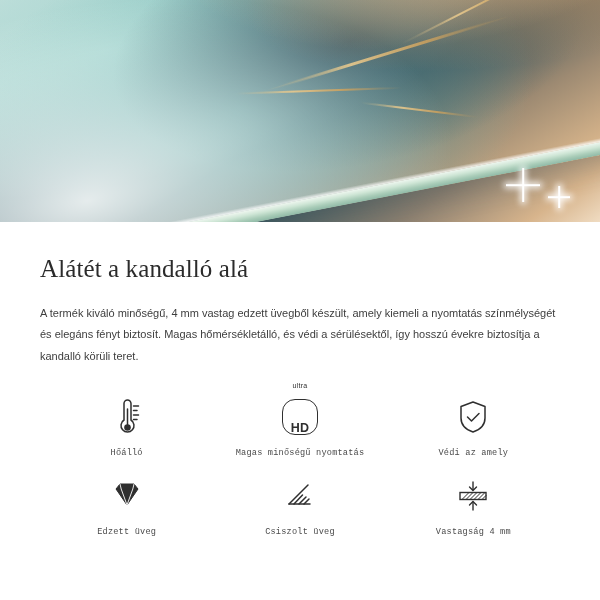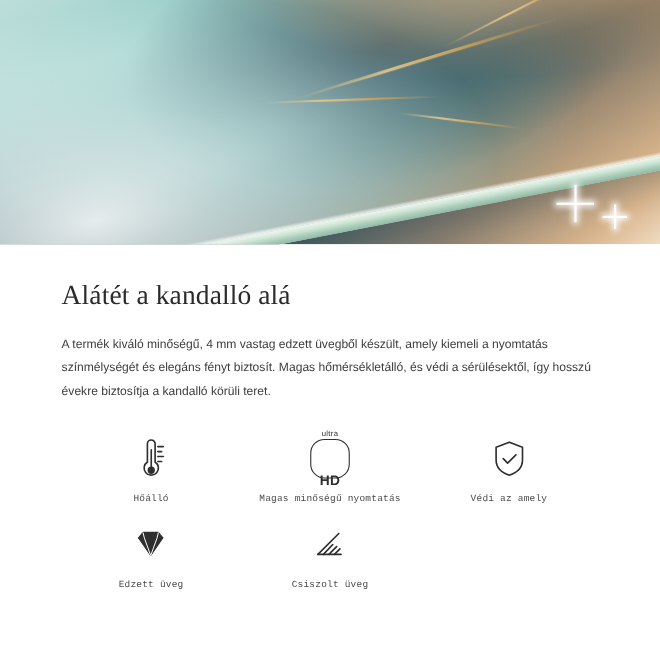--- a/index.html
+++ b/index.html
@@ -112,21 +112,21 @@
   .sparkle::before { width: 34px; height: 1.6px; }
   .sparkle::after  { width: 1.6px; height: 34px; }
   .sp1 { left: 506px; top: 168px; }
   .sp2 { left: 548px; top: 186px; width: 22px; height: 22px; }
   .sp2::before { width: 22px; }
   .sp2::after { height: 22px; }
 
   
   .content {
     position: relative;
-    padding: 0 56px;
+    padding: 0 40px;
     box-sizing: border-box;
     width: 600px;
   }
   .headline {
     margin: 30px 0 0 0;
     font-family: "Liberation Serif", serif;
     font-weight: 400;
     color: #2b2b2b;
     font-size: 25px;
     line-height: 1.32;
@@ -171,21 +171,21 @@
     font-family: Liberation Mono, monospace;
   }
   .ultra-hd {
     width: 34px;
     height: 34px;
     border: 1.4px solid #2f2f2f;
     border-radius: 13px;
     display: flex;
     flex-direction: column;
     align-items: center;
-    justify-content: center;
+    justify-content: flex-end;
     line-height: 1;
     gap: 32px;
   }
   .ultra-hd .u {
     font-size: 7px;
     color: #2f2f2f;
     letter-spacing: .3px;
     margin-bottom: 1px;
   }
   .ultra-hd .hd {
@@ -281,16 +281,29 @@
             <path d="M9 28 L28 9"></path>
             <path d="M9 28 L30 28"></path>
             <path d="M14 28 L22.5 19"></path>
             <path d="M19 28 L26 21"></path>
             <path d="M24 28 L29 23"></path>
           </svg>
         </div>
         <div class="feature-label">Csiszolt üveg</div>
       </div>
 
+      <div class="feature">
+        <div class="feature-icon">
+          <svg width="44" height="40" viewBox="0 0 44 40" fill="none" stroke="#2f2f2f" stroke-width="1.4" stroke-linecap="round">
+            <line x1="22" y1="6" x2="22" y2="14"></line>
+            <path d="M18.5 11 L22 14.5 L25.5 11"></path>
+            <rect x="9" y="16.5" width="26" height="7" stroke="#2f2f2f"></rect>
+            <path d="M11 23.5 L18 16.5 M15 23.5 L22 16.5 M19 23.5 L26 16.5 M23 23.5 L30 16.5 M27 23.5 L34 16.5 M31 23.5 L35 19.5" stroke-width="1"></path>
+            <line x1="22" y1="34" x2="22" y2="26"></line>
+            <path d="M18.5 29 L22 25.5 L25.5 29"></path>
+          </svg>
+        </div>
+        <div class="feature-label">Vastagság 4 mm</div>
+      </div>
 
     </div>
   </div>
 </div>
 
 </body></html>

